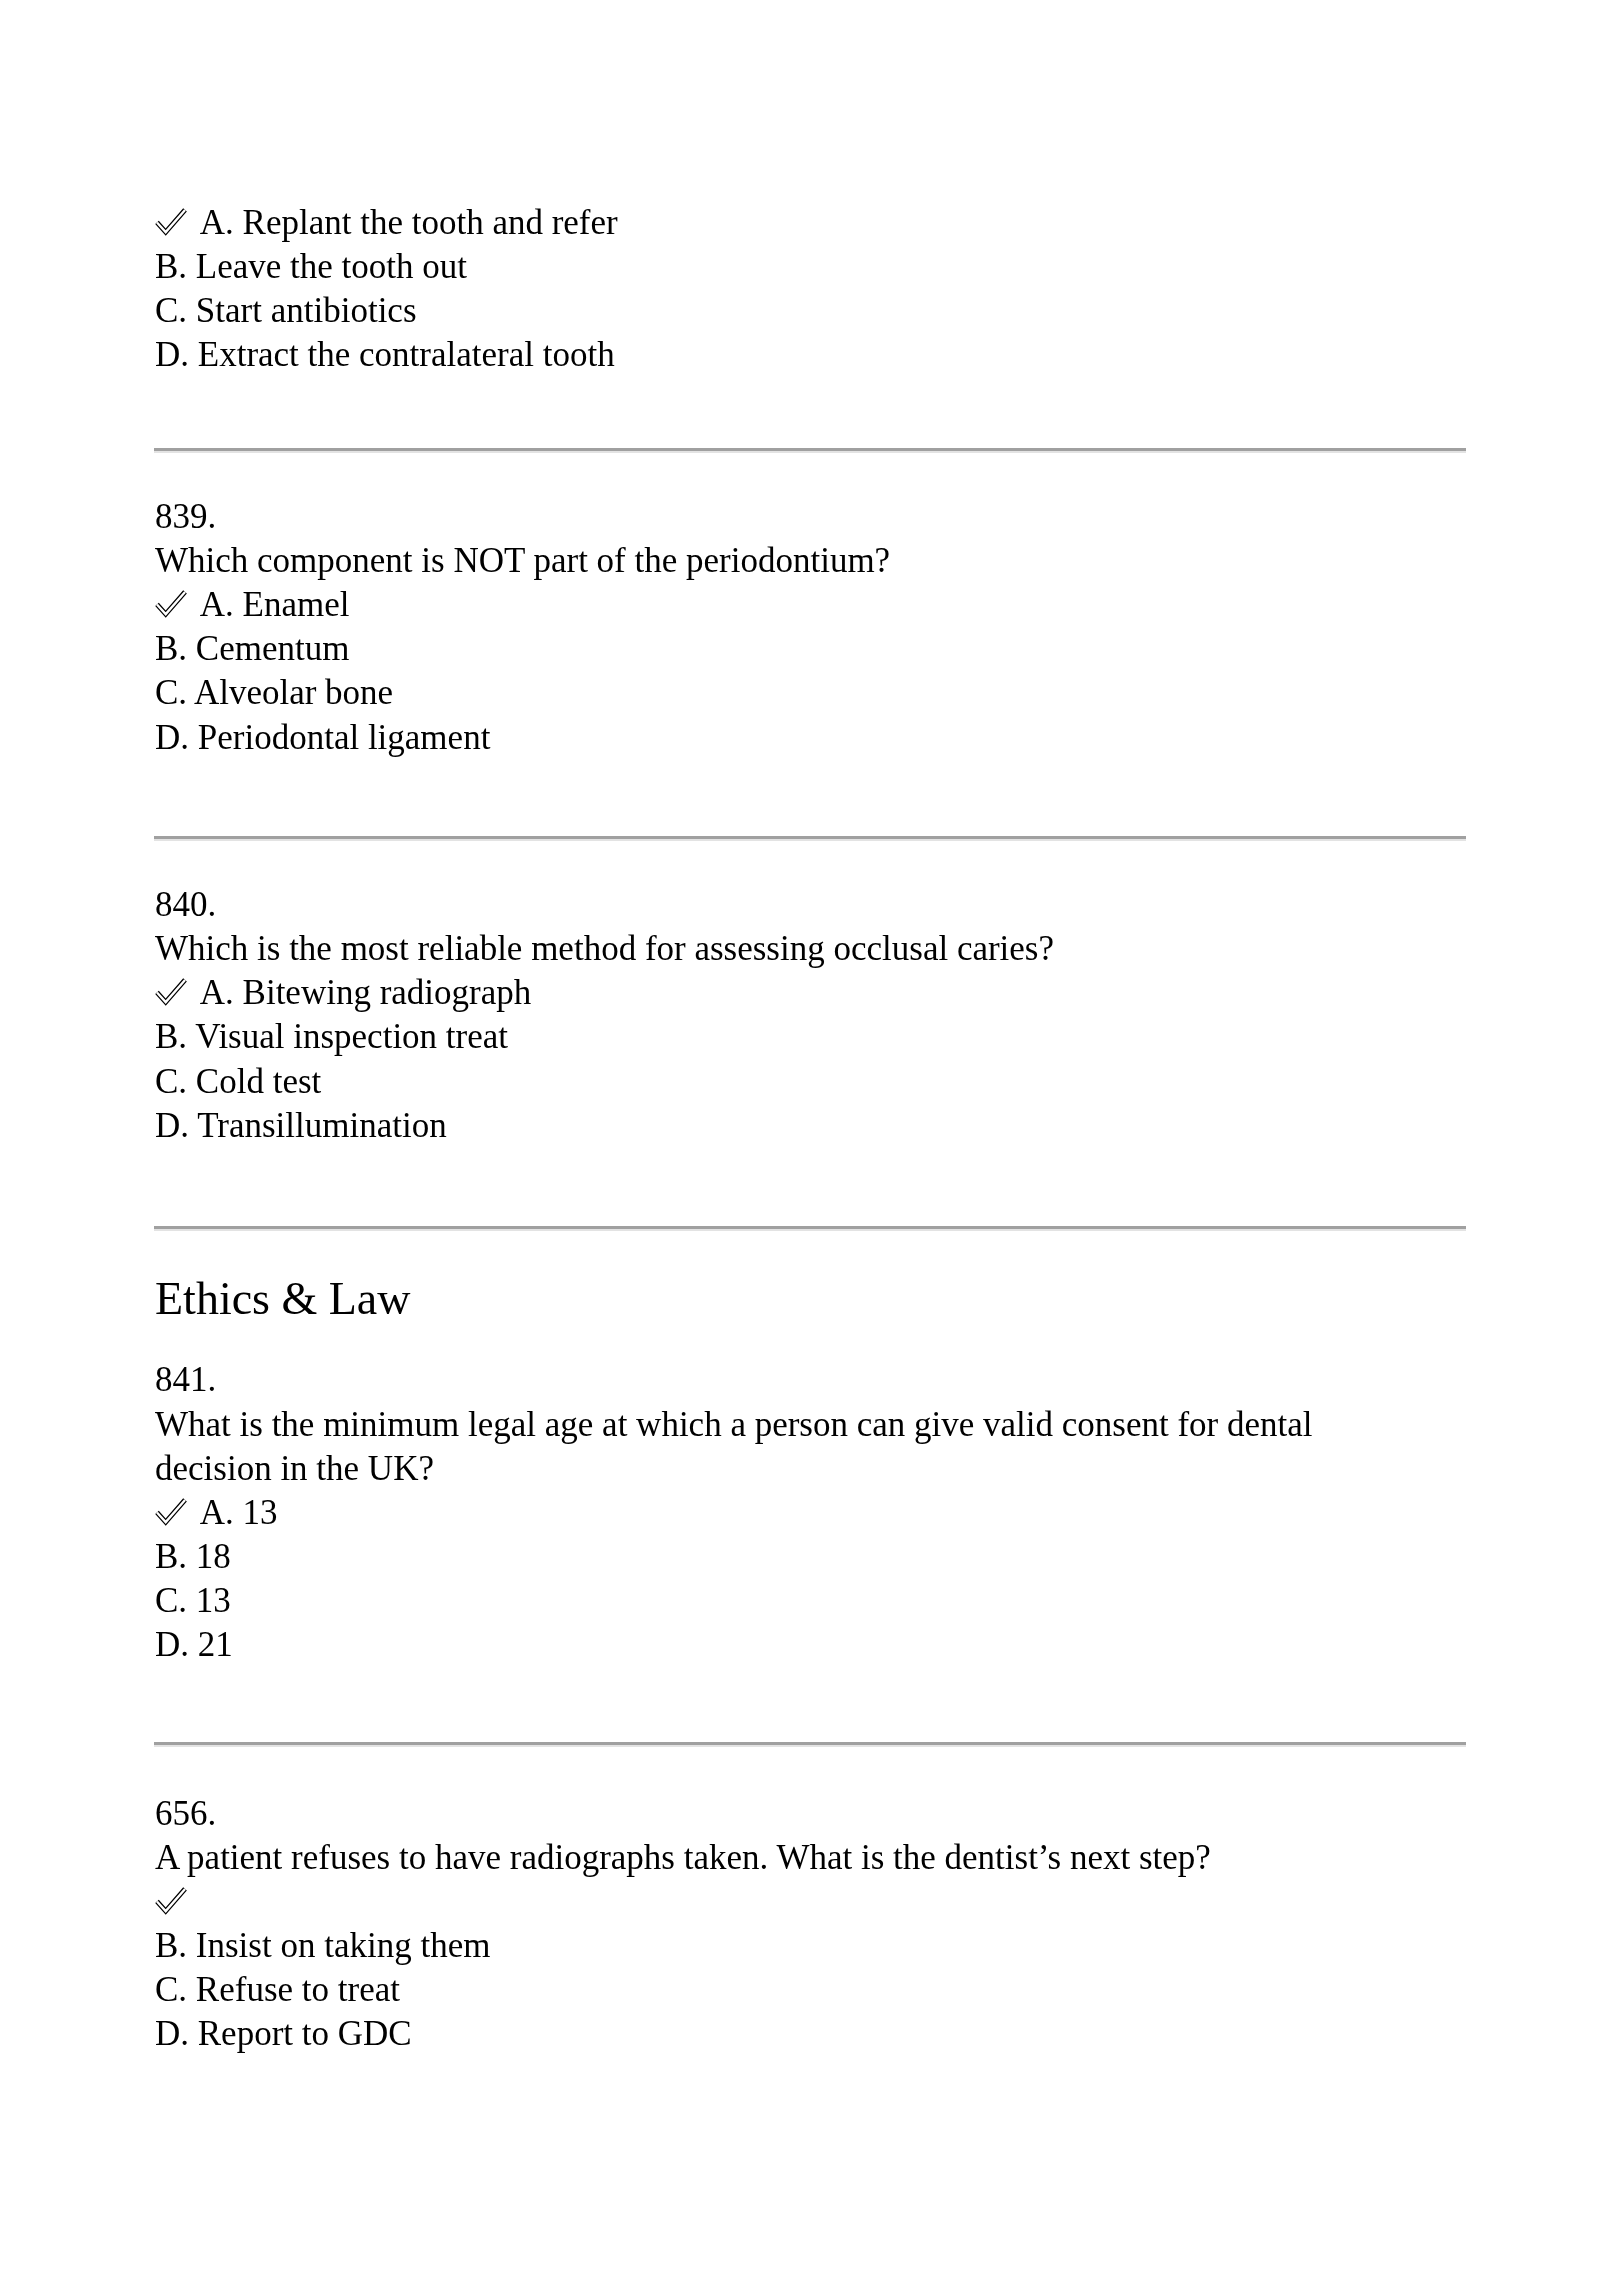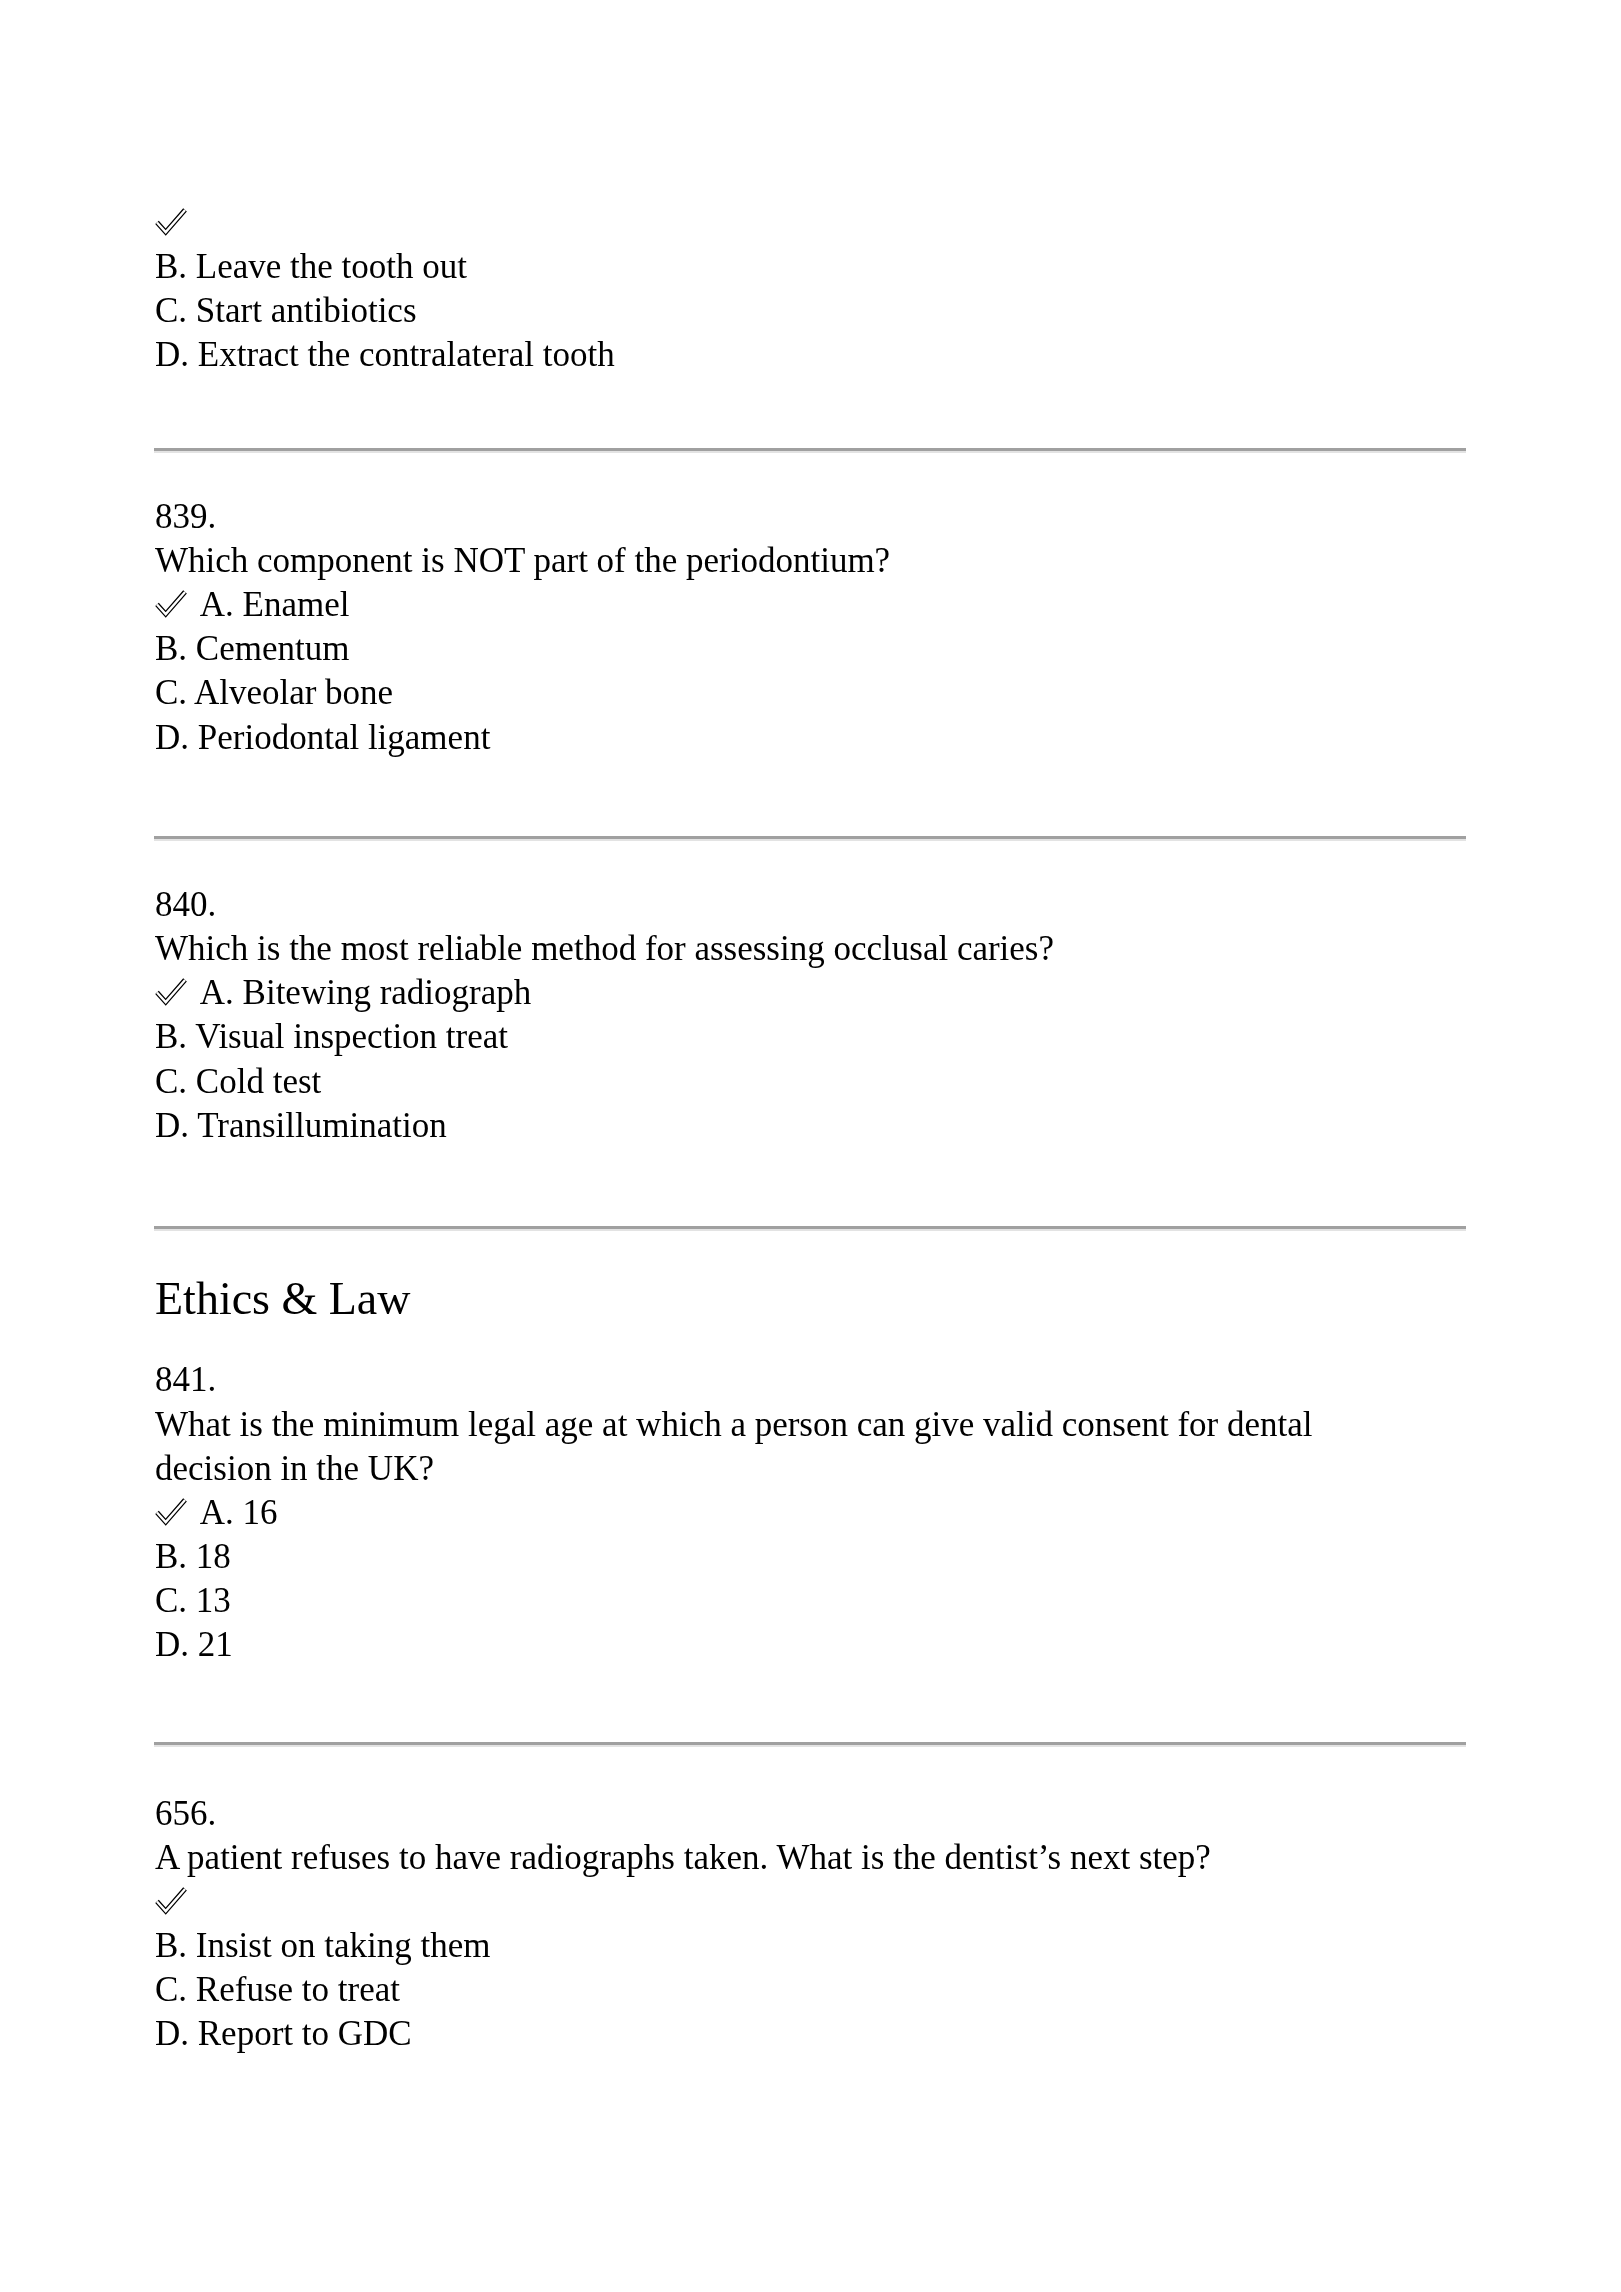--- a/index.html
+++ b/index.html
@@ -28,21 +28,21 @@
 </head>
 <body>
 
 <div>
   <div class="line" style="top:201px">
     <span class="check">
       <svg width="33" height="29" viewBox="0 0 34 30">
           <path d="M2 16 L11 26 L31 3" fill="none" stroke="#000" stroke-width="5" stroke-linejoin="miter"></path>
           <path d="M2 16 L11 26 L31 3" fill="none" stroke="#fff" stroke-width="2.4" stroke-linejoin="miter"></path>
         </svg>
-    </span>
+    </span><span>A. Replant the tooth and refer</span>
   </div>
   <div class="line" style="top:245px">B. Leave the tooth out</div>
   <div class="line" style="top:289px">C. Start antibiotics</div>
   <div class="line" style="top:333px">D. Extract the contralateral tooth</div>
 </div>
 
 <div class="divider" style="top:448px"></div>
 
 <div>
   <div class="line bold" style="top:495px">839.</div>
@@ -84,21 +84,21 @@
 <div>
   <div class="line bold" style="top:1358px">841.</div>
   <div class="line" style="top:1403px">What is the minimum legal age at which a person can give valid consent for dental</div>
   <div class="line" style="top:1447px">decision in the UK?</div>
   <div class="line" style="top:1491px">
     <span class="check">
       <svg width="33" height="29" viewBox="0 0 34 30">
           <path d="M2 16 L11 26 L31 3" fill="none" stroke="#000" stroke-width="5"></path>
           <path d="M2 16 L11 26 L31 3" fill="none" stroke="#fff" stroke-width="2.4"></path>
         </svg>
-    </span><span>A. 16</span>
+    </span><span>A. 13</span>
   </div>
   <div class="line" style="top:1535px">B. 18</div>
   <div class="line" style="top:1579px">C. 13</div>
   <div class="line" style="top:1623px">D. 21</div>
 </div>
 
 <div class="divider" style="top:1742px"></div>
 
 <div>
   <div class="line bold" style="top:1792px">656.</div>

